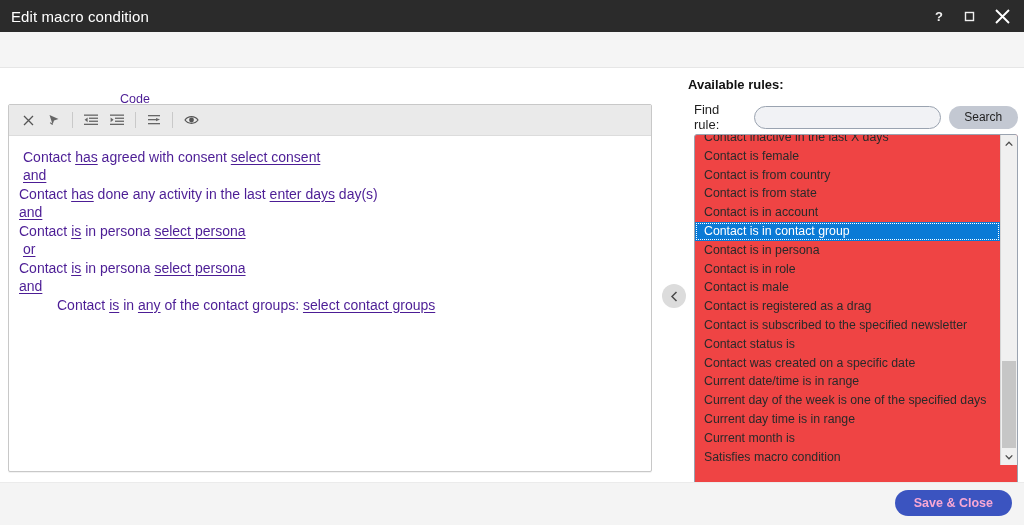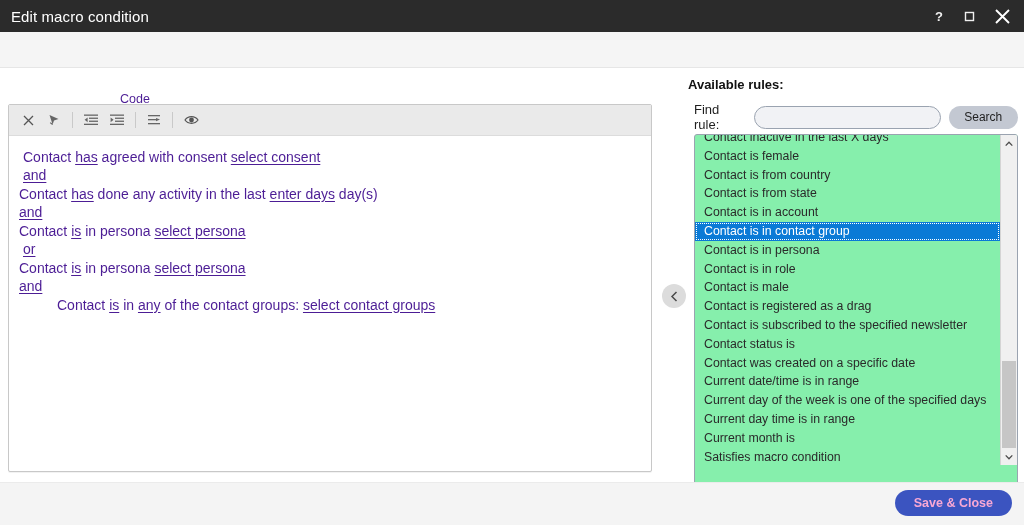--- a/index.html
+++ b/index.html
@@ -163,21 +163,21 @@
     font-family: "Liberation Sans", sans-serif;
     font-size: 12px;
     cursor: default;
   }
 
   .rules-box {
     position: absolute; left: 694px; top: 134px;
     width: 324px; height: 376px;
     border: 1px solid #9aa3b0;
     border-radius: 3px;
-    background: #86efac;
+    background: #ef4444;
     overflow: hidden;
     display: flex;
   }
   .rules-list {
     position: relative;
     width: 305px; height: 330px;
     overflow: hidden;
     padding-top: 0px;
   }
   .rules-inner { position: relative; top: -7px; }

